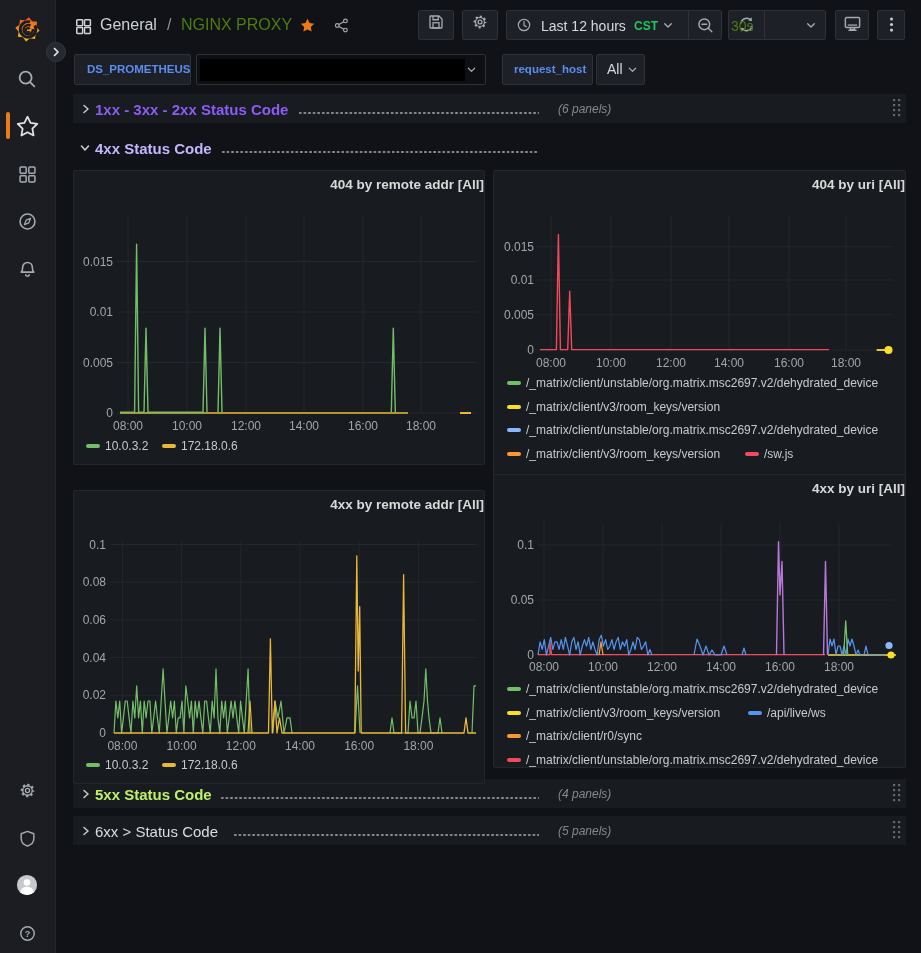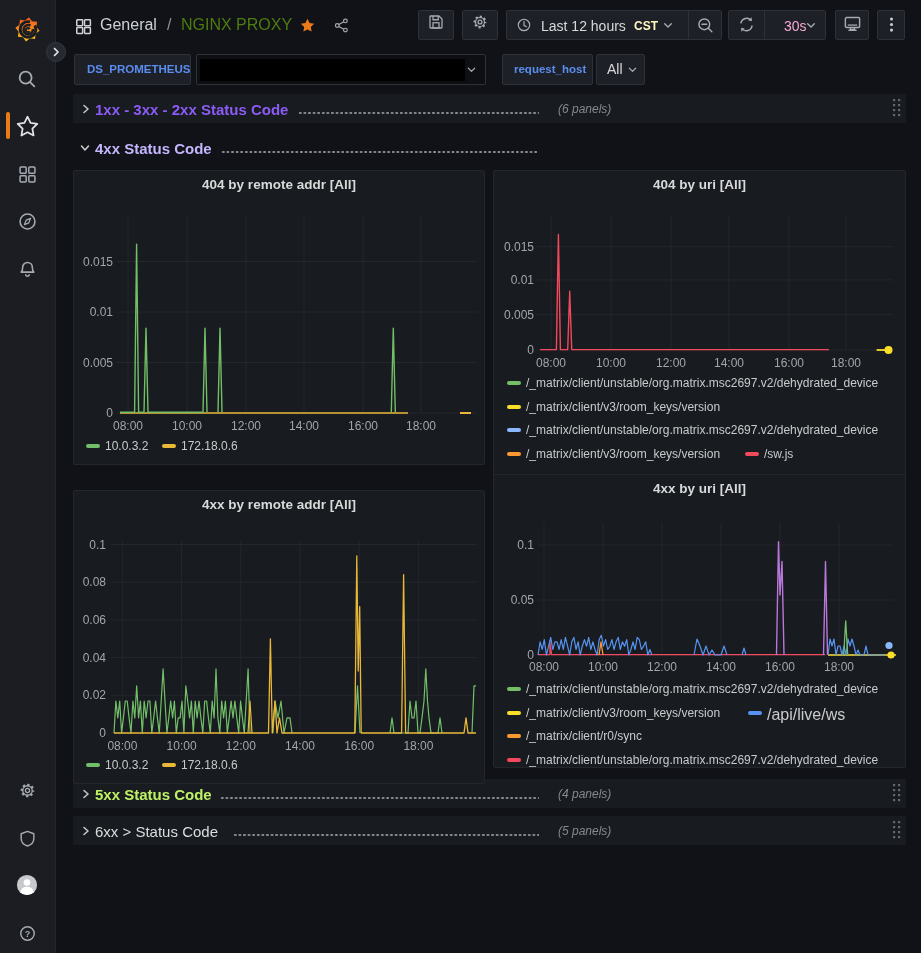--- a/index.html
+++ b/index.html
@@ -1,17 +1,17 @@
 <!DOCTYPE html>
 <html><head><meta charset="utf-8"><style>*{margin:0;padding:0;box-sizing:border-box}
 body{width:921px;height:953px;background:#111217;font-family:"Liberation Sans",sans-serif;overflow:hidden;position:relative}
 .abs{position:absolute}
 .btn{position:absolute;height:30px;background:#1d2026;border:1px solid #2e3138;border-radius:2px}
 .panel{position:absolute;background:#181b1f;border:1px solid #23262b;border-radius:2px;overflow:hidden}
-.ptitle{position:absolute;top:6px;width:100%;text-align:center;font-size:13.5px;font-weight:bold;color:#d8d9da}
+.ptitle{position:absolute;top:6px;width:100%;text-align:right;font-size:13.5px;font-weight:bold;color:#d8d9da}
 </style></head><body>
 <div class="abs" style="left:0;top:0;width:56px;height:953px;background:#1b1d22;border-right:1px solid #24262c"></div>
 <svg class="abs" style="left:15px;top:15px" width="25" height="28" viewBox="0 0 24 27">
     <defs>
       <linearGradient id="lg" x1="0" y1="0" x2="0" y2="1">
         <stop offset="0" stop-color="#f2561d"></stop>
         <stop offset="1" stop-color="#fcc21c"></stop>
       </linearGradient>
     </defs>
 <polygon points="13.41,2.08 16.37,6.04 21.28,6.52 20.57,11.40 23.72,15.21 19.76,18.17 19.28,23.08 14.40,22.37 10.59,25.52 7.63,21.56 2.72,21.08 3.43,16.20 0.28,12.39 4.24,9.43 4.72,4.52 9.60,5.23" fill="url(#lg)"></polygon>
@@ -93,38 +93,38 @@
     <circle cx="12" cy="12" r="6" stroke="#a6abb2" stroke-width="1.6"></circle>
     <circle cx="12" cy="12" r="2.6" stroke="#a6abb2" stroke-width="1.7"></circle>
   </svg>
 <div class="btn" style="left:506px;top:10px;width:216px"></div>
 <div class="abs" style="left:688px;top:10px;width:1px;height:30px;background:#2e3138"></div>
 <svg style="position:absolute;left:516px;top:17px" width="16" height="16" viewBox="0 0 24 24" fill="none">
     <circle cx="12" cy="12" r="8.5" stroke="#a6abb2" stroke-width="1.8"></circle>
     <path d="M12 7v5.5l3.5 2" stroke="#a6abb2" stroke-width="1.8" stroke-linecap="round"></path>
   </svg>
 <div class="abs" style="left:541px;top:18px;font-size:14px;color:#d8d9da">Last 12 hours</div>
-<div class="abs" style="left:634px;top:19px;font-size:12px;font-weight:bold;color:#fef9c3">CST</div>
+<div class="abs" style="left:634px;top:19px;font-size:12px;font-weight:bold;color:#22c55e">CST</div>
 <svg style="position:absolute;left:660px;top:17px" width="16" height="16" viewBox="0 0 24 24" fill="none">
     <path d="M7 10l5 5 5-5" stroke="#a6abb2" stroke-width="2" stroke-linecap="round" stroke-linejoin="round" fill="none"></path>
   </svg>
 <svg style="position:absolute;left:696px;top:16px" width="19" height="19" viewBox="0 0 24 24" fill="none">
     <circle cx="10.5" cy="10.5" r="6.8" stroke="#a6abb2" stroke-width="1.8"></circle>
     <line x1="7.5" y1="10.5" x2="13.5" y2="10.5" stroke="#a6abb2" stroke-width="1.8" stroke-linecap="round"></line>
     <line x1="15.6" y1="15.6" x2="20" y2="20" stroke="#a6abb2" stroke-width="1.8" stroke-linecap="round"></line>
   </svg>
 <div class="btn" style="left:728px;top:10px;width:98px"></div>
 <div class="abs" style="left:764px;top:10px;width:1px;height:30px;background:#2e3138"></div>
 <svg style="position:absolute;left:737px;top:15px" width="19" height="19" viewBox="0 0 24 24" fill="none">
     <path d="M5 10a7.3 7.3 0 0 1 12.8-3.2" stroke="#a6abb2" stroke-width="1.8" stroke-linecap="round"></path>
     <path d="M18.6 2.8v4.4h-4.4" fill="#a6abb2" stroke="none"></path>
     <path d="M19 14a7.3 7.3 0 0 1-12.8 3.2" stroke="#a6abb2" stroke-width="1.8" stroke-linecap="round"></path>
     <path d="M5.4 21.2v-4.4h4.4" fill="#a6abb2" stroke="none"></path>
   </svg>
-<div class="abs" style="left:784px;top:18px;font-size:14px;color:#f9a8d4">30s</div>
+<div class="abs" style="left:731px;top:18px;font-size:14px;color:#4d7c0f">30s</div>
 <svg style="position:absolute;left:803px;top:17px" width="16" height="16" viewBox="0 0 24 24" fill="none">
     <path d="M7 10l5 5 5-5" stroke="#a6abb2" stroke-width="2" stroke-linecap="round" stroke-linejoin="round" fill="none"></path>
   </svg>
 <div class="btn" style="left:835px;top:10px;width:34px"></div>
 <svg style="position:absolute;left:843px;top:14px" width="19" height="19" viewBox="0 0 24 24" fill="none">
     <rect x="3" y="4.5" width="18" height="12.5" rx="1.5" stroke="#a6abb2" stroke-width="1.8"></rect>
     <path d="M9.5 17v2.5h5V17" stroke="#a6abb2" stroke-width="1.8"></path>
     <line x1="7.5" y1="20.5" x2="16.5" y2="20.5" stroke="#a6abb2" stroke-width="1.8" stroke-linecap="round"></line>
     <line x1="6" y1="14" x2="18" y2="14" stroke="#a6abb2" stroke-width="1.6"></line>
   </svg>
@@ -348,17 +348,17 @@
       <text x="168" y="195.5" font-size="12" fill="#a2a6ad" text-anchor="middle" font-family="Liberation Sans, sans-serif">12:00</text>
       <text x="227" y="195.5" font-size="12" fill="#a2a6ad" text-anchor="middle" font-family="Liberation Sans, sans-serif">14:00</text>
       <text x="286" y="195.5" font-size="12" fill="#a2a6ad" text-anchor="middle" font-family="Liberation Sans, sans-serif">16:00</text>
       <text x="345" y="195.5" font-size="12" fill="#a2a6ad" text-anchor="middle" font-family="Liberation Sans, sans-serif">18:00</text>
     </svg>
     <div style="position:absolute;left:13px;top:212px;width:14px;height:4px;border-radius:2px;background:#73bf69"></div>
     <div style="position:absolute;left:32px;top:207px;font-size:12px;color:#c9cacc;width:395px;overflow:hidden;white-space:nowrap;">/_matrix/client/unstable/org.matrix.msc2697.v2/dehydrated_device</div>
     <div style="position:absolute;left:13px;top:235.5px;width:14px;height:4px;border-radius:2px;background:#fade2a"></div>
     <div style="position:absolute;left:32px;top:230.5px;font-size:12px;color:#c9cacc;white-space:nowrap;">/_matrix/client/v3/room_keys/version</div>
     <div style="position:absolute;left:254px;top:235.5px;width:14px;height:4px;border-radius:2px;background:#5794f2"></div>
-    <div style="position:absolute;left:273px;top:230.5px;font-size:16px;color:#c9cacc;white-space:nowrap;text-align:center;">/api/live/ws</div>
+    <div style="position:absolute;left:273px;top:230.5px;font-size:12px;color:#c9cacc;white-space:nowrap;text-align:center;">/api/live/ws</div>
     <div style="position:absolute;left:13px;top:259px;width:14px;height:4px;border-radius:2px;background:#ff9830"></div>
     <div style="position:absolute;left:32px;top:254px;font-size:12px;color:#c9cacc;white-space:nowrap;">/_matrix/client/r0/sync</div>
     <div style="position:absolute;left:13px;top:282.5px;width:14px;height:4px;border-radius:2px;background:#f2495c"></div>
     <div style="position:absolute;left:32px;top:277.5px;font-size:12px;color:#c9cacc;width:395px;overflow:hidden;white-space:nowrap;">/_matrix/client/unstable/org.matrix.msc2697.v2/dehydrated_device</div>
   </div>
 </body></html>

